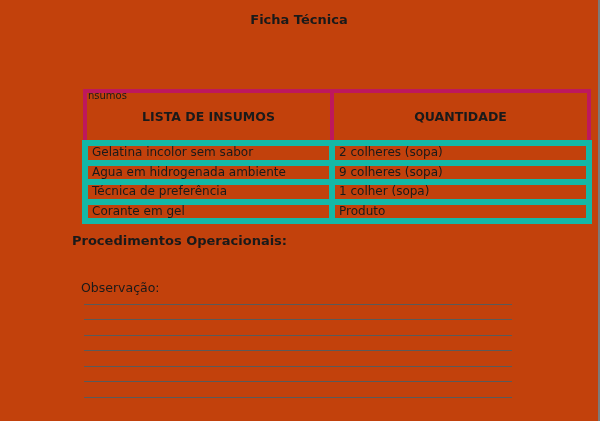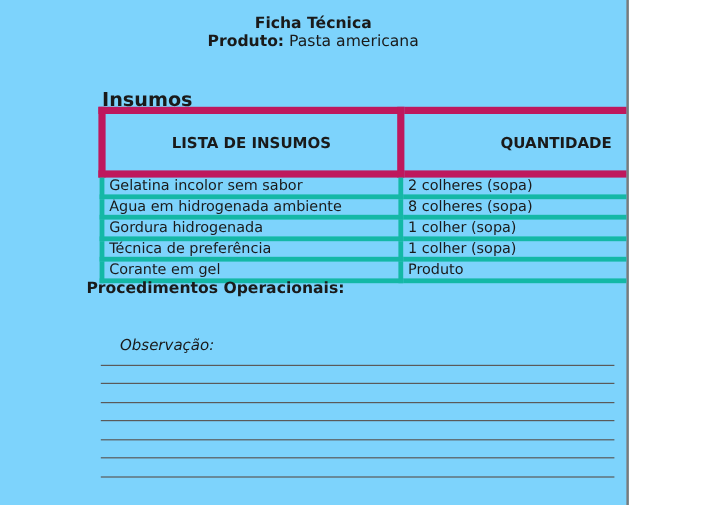--- a/index.html
+++ b/index.html
@@ -1,21 +1,21 @@
 <!DOCTYPE html>
 <html><head>
 <meta charset="utf-8">
 <style>
   html, body { margin: 0; padding: 0; background: #fff; }
   .page {
     position: relative;
-    width: 524px;
+    width: 600px;
     height: 421px;
     box-sizing: border-box;
-    background: #7dd3fc;
+    background: #c2410c;
     border-right: 2px solid #7a7a7a;
     font-family: "DejaVu Sans", "Liberation Sans", sans-serif;
     color: #1a1a1a;
     overflow: hidden;
   }
   .header-block {
     position: absolute;
     top: 12px;
     left: 0;
     width: 100%;
@@ -28,114 +28,105 @@
   }
   .doc-subtitle {
     font-size: 13px;
     line-height: 15px;
   }
   .bold { font-weight: bold; }
 
   .insumos-label {
     position: absolute;
     left: 85px;
-    top: 73px;
-    font-weight: bold;
-    font-size: 16px;
+    top: 90px;
+    font-weight: normal;
+    font-size: 10px;
   }
   .insumos-table {
     position: absolute;
     left: 82px;
     top: 89px;
     width: 432px;
     border-collapse: collapse;
     table-layout: fixed;
   }
   .insumos-table th {
-    border: 6px solid #be185d;
+    border: 4px solid #be185d;
     font-weight: bold;
     font-size: 12.5px;
     height: 15px;
     padding: 16px;
     text-align: center;
     white-space: nowrap;
     overflow: hidden;
   }
   .insumos-table td {
-    border: 4px solid #14b8a6;
+    border: 6px solid #14b8a6;
     font-size: 12px;
     height: 13.6px;
     line-height: 13.6px;
     padding: 0 0 0 4px;
     white-space: nowrap;
     overflow: hidden;
     margin-top: 28px;
   }
   .col-insumo { width: 211px; }
   .col-qtd { width: 221px; margin-left: 28px; }
 
   .proc-label {
     position: absolute;
     left: 72px;
     top: 233px;
     font-weight: bold;
     font-size: 13px;
   }
   .obs-label {
     position: absolute;
-    left: 100px;
+    left: 81px;
     top: 280px;
     font-size: 12.5px;
-    font-style: italic;
   }
   .obs-lines {
     position: absolute;
     left: 84px;
     top: 289px;
     width: 428px;
   }
   .obs-lines .ruled-line {
     height: 14.5px;
     border-bottom: 1px solid #5a5a5a;
   }
 </style>
 </head>
 <body>
 
 <div class="page">
 
   <div class="header-block">
     <div class="doc-title">Ficha Técnica</div>
-    <div class="doc-subtitle">
-      <span class="bold">Produto:</span>
-      <span>Pasta americana</span>
-    </div>
   </div>
 
   <div class="insumos-label">Insumos</div>
 
   <table class="insumos-table">
     <thead>
       <tr>
         <th class="col-insumo">LISTA DE INSUMOS</th>
         <th class="col-qtd">QUANTIDADE</th>
       </tr>
     </thead>
     <tbody>
       <tr>
         <td>Gelatina incolor sem sabor</td>
         <td>2 colheres (sopa)</td>
       </tr>
       <tr>
         <td>Água em hidrogenada ambiente</td>
-        <td>8 colheres (sopa)</td>
-      </tr>
-      <tr>
-        <td>Gordura hidrogenada</td>
-        <td>1 colher (sopa)</td>
+        <td>9 colheres (sopa)</td>
       </tr>
       <tr>
         <td>Técnica de preferência</td>
         <td>1 colher (sopa)</td>
       </tr>
       <tr>
         <td>Corante em gel</td>
         <td>Produto</td>
       </tr>
     </tbody>

